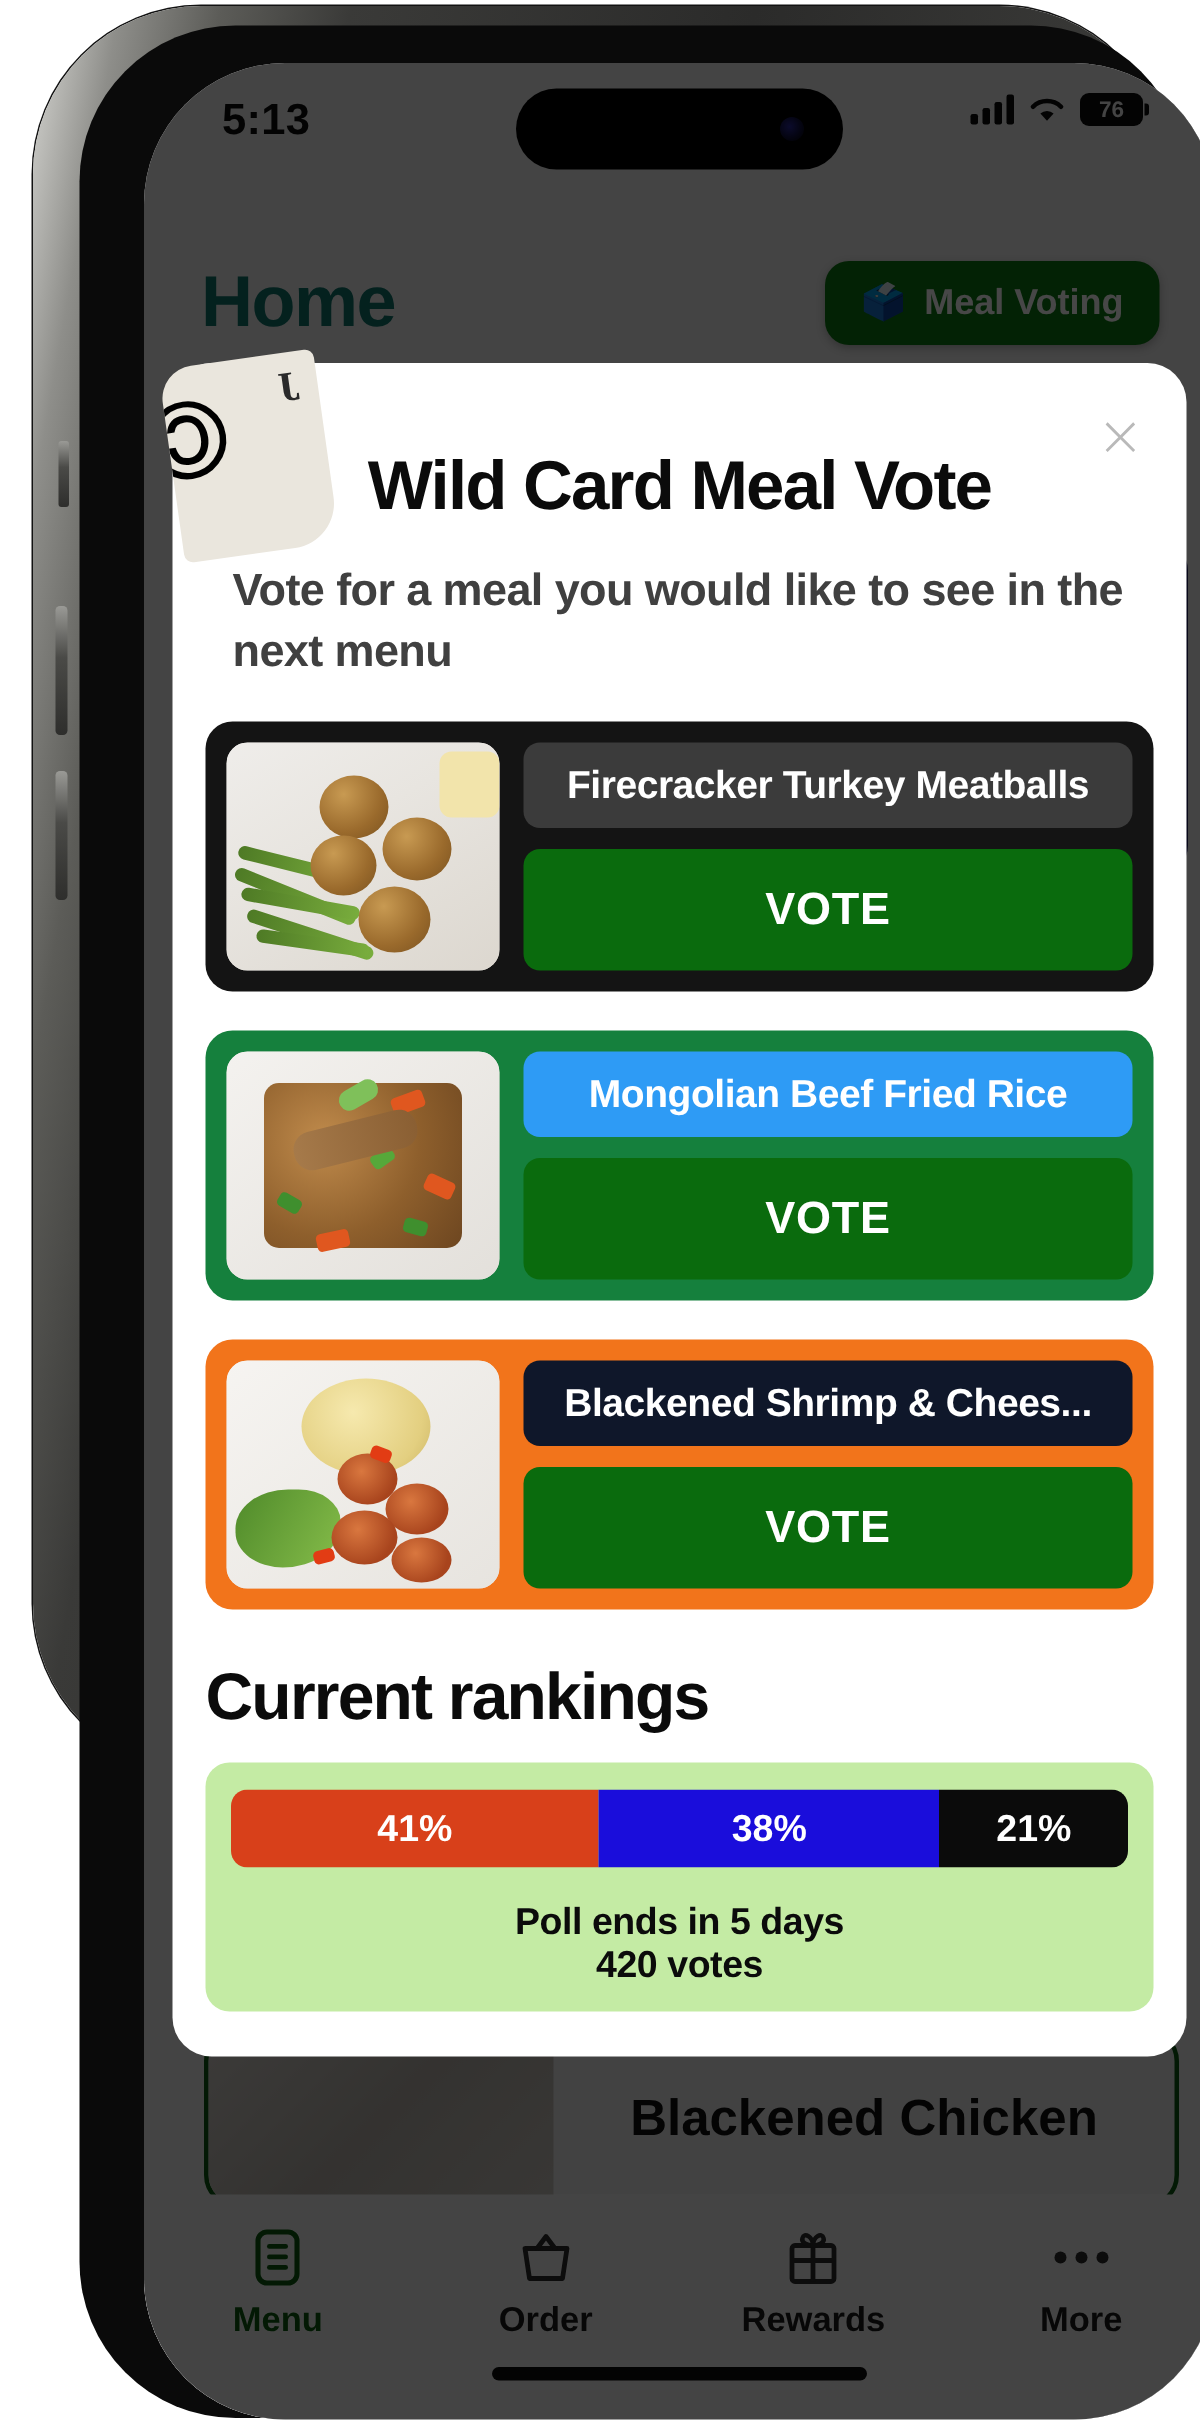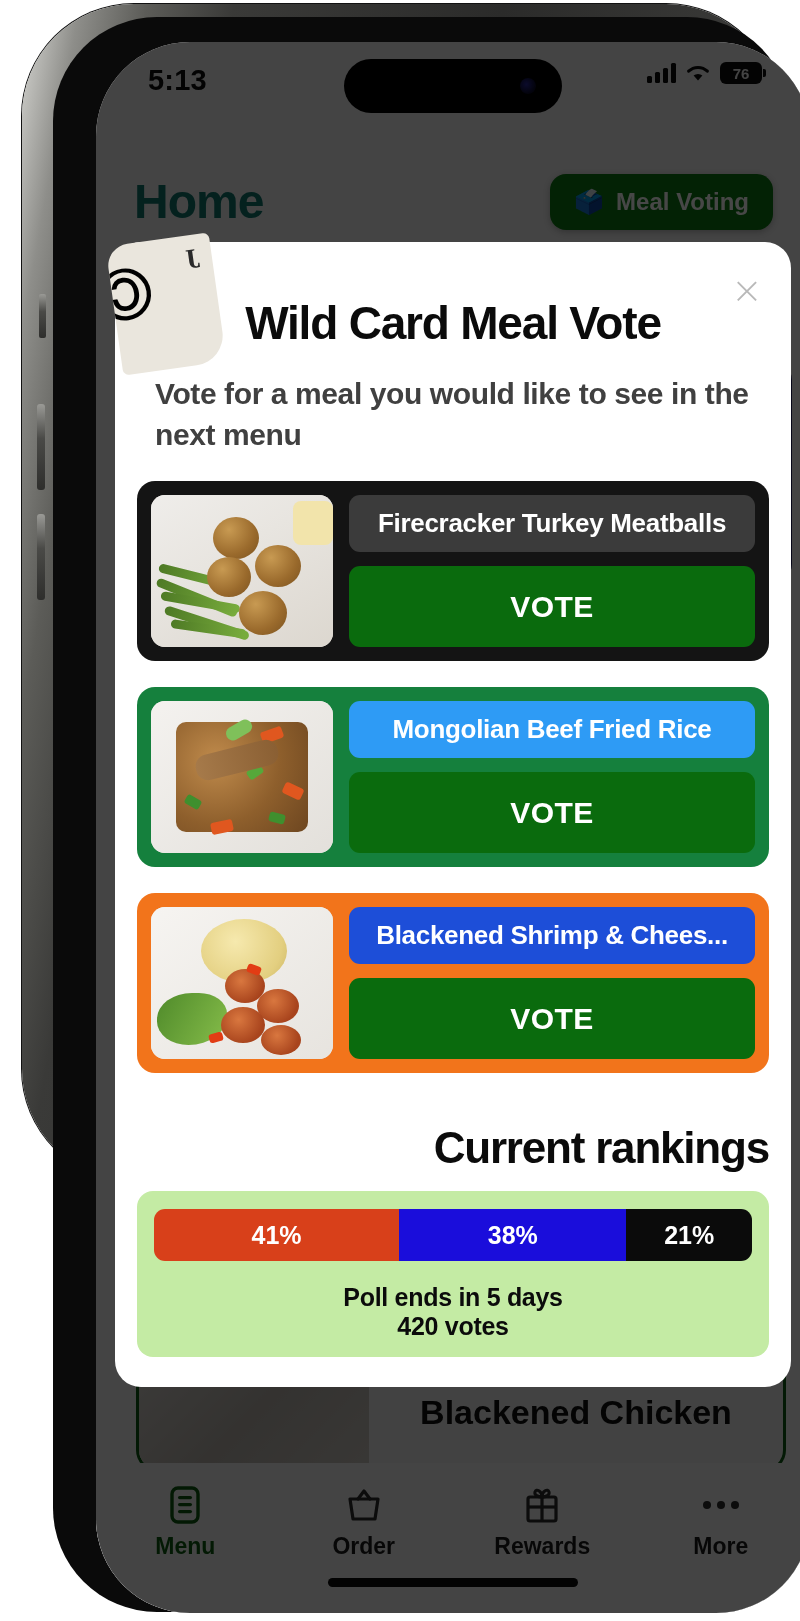--- a/index.html
+++ b/index.html
@@ -203,22 +203,22 @@
     text-align: center; white-space: nowrap; overflow: hidden;
     text-overflow: ellipsis; letter-spacing: -0.3px;
   }
   .vote-btn {
     flex: 1; border-radius: 11px; background: #0a6b0d;
     display: flex; align-items: center; justify-content: center;
     color: #fff; font-size: 30px; font-weight: 800; letter-spacing: 0.5px;
   }
 
   #rankings-title {
-    text-align: right; font-size: 44px; font-weight: 800;
-    color: #0b0b0b; letter-spacing: -1.2px; margin-top: 50px;
+    text-align: left; font-size: 44px; font-weight: 800;
+    color: #0b0b0b; letter-spacing: -1.2px; margin-top: 34px;
   }
   #rankings-box {
     margin-top: 18px; background: #c4eba4; border-radius: 16px;
     padding: 18px 17px 16px 17px;
     text-align: center;
   }
   #stacked-bar {
     display: flex; height: 52px; border-radius: 11px; overflow: hidden;
   }
   .bar-seg {
@@ -404,21 +404,21 @@
             <div class="mash" style="left:50px;top:12px;width:86px;height:64px;"></div>
             <div class="lettuce" style="left:6px;top:86px;width:70px;height:52px;"></div>
             <div class="shrimp" style="left:74px;top:62px;width:40px;height:34px;"></div>
             <div class="shrimp" style="left:106px;top:82px;width:42px;height:34px;"></div>
             <div class="shrimp" style="left:70px;top:100px;width:44px;height:36px;"></div>
             <div class="shrimp" style="left:110px;top:118px;width:40px;height:30px;"></div>
             <div class="veg" style="left:96px;top:58px;width:14px;height:9px;background:#e23c14;transform:rotate(20deg);"></div>
             <div class="veg" style="left:58px;top:126px;width:14px;height:9px;background:#e23c14;transform:rotate(-15deg);"></div>
           </div>
           <div class="meal-right">
-            <div class="meal-title" style="background:#1d4ed8;">Blackened Shrimp &amp; Chees...</div>
+            <div class="meal-title" style="background:#0f172a;">Blackened Shrimp &amp; Chees...</div>
             <div class="vote-btn">VOTE</div>
           </div>
         </div>
 
         <div id="rankings-title">Current rankings</div>
 
         <div id="rankings-box">
           <div id="stacked-bar">
             <div class="bar-seg" style="flex: 41 0 0px; background: rgb(216, 64, 26);">41%</div>
             <div class="bar-seg" style="flex: 38 0 0px; background: rgb(26, 13, 219);">38%</div>

